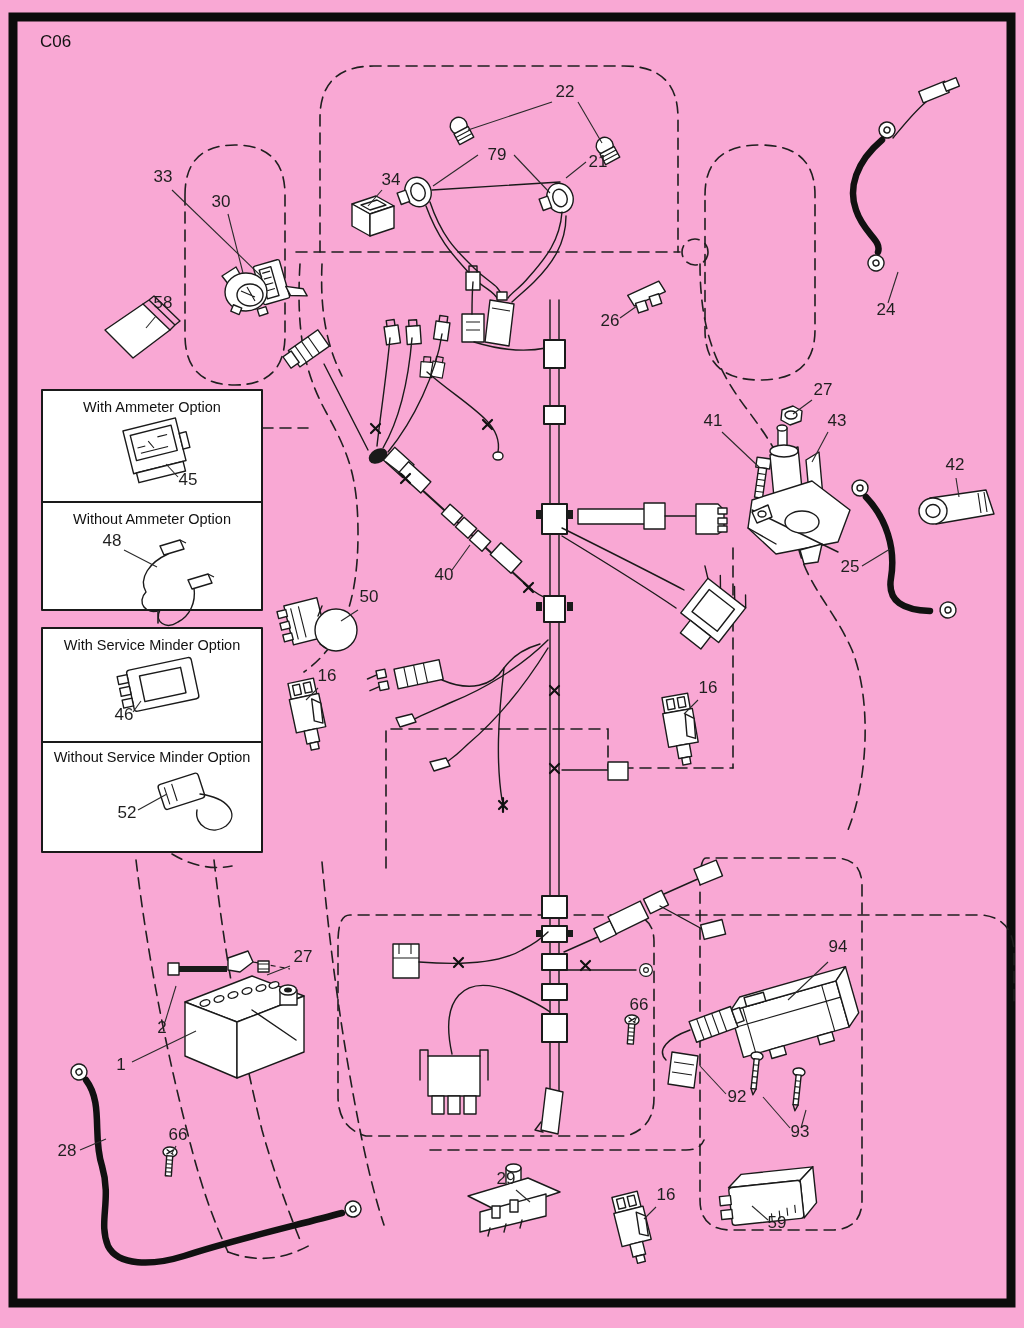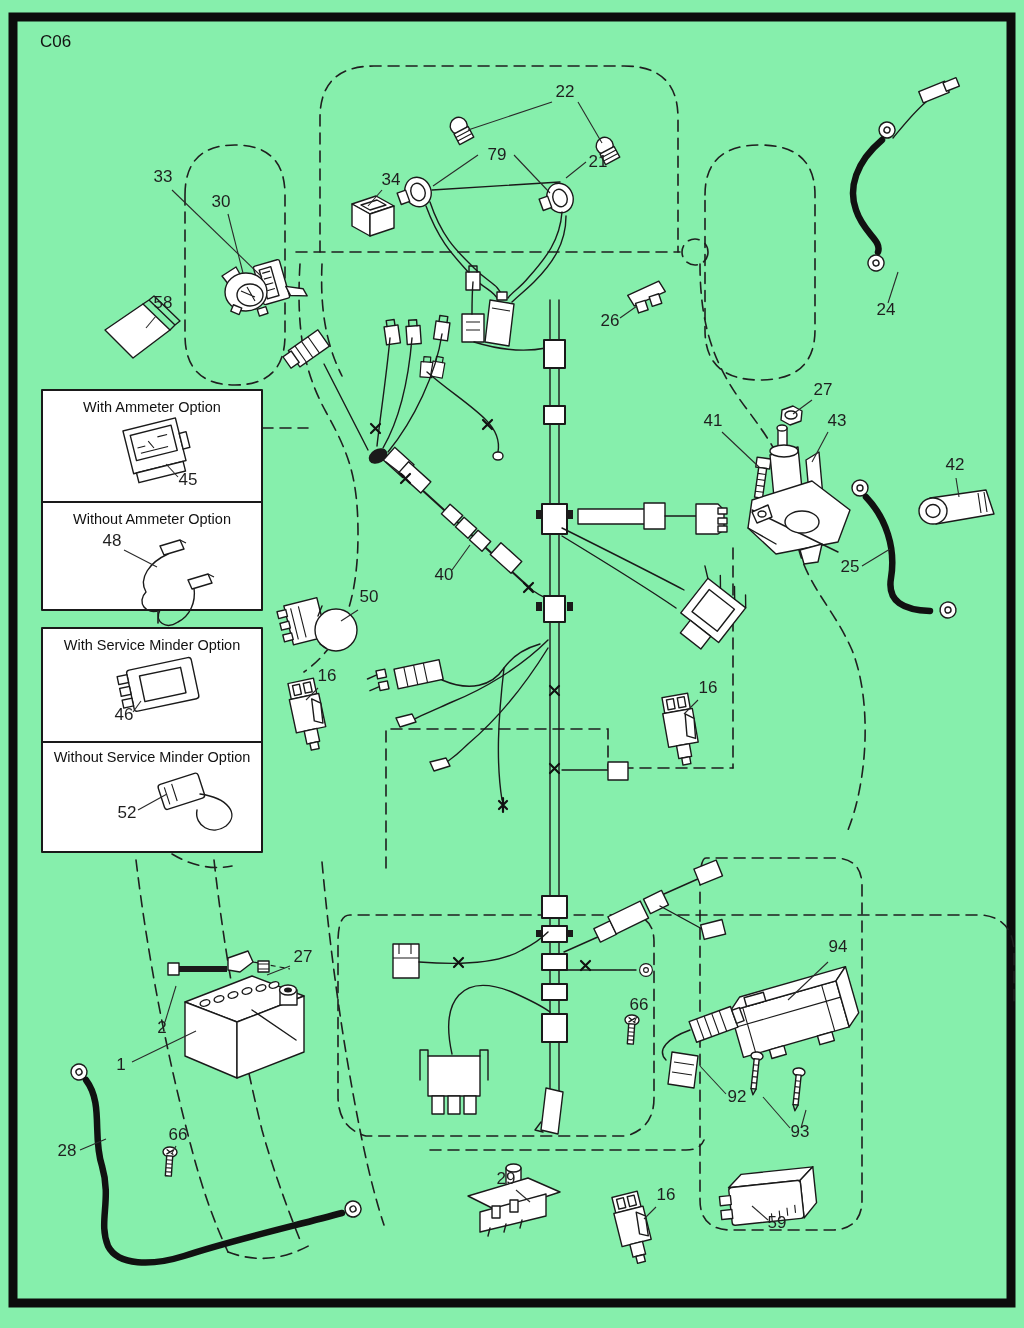--- a/index.html
+++ b/index.html
@@ -1,17 +1,17 @@
 <!DOCTYPE html>
 <html><head>
 <meta charset="utf-8">
 <style>
   html,body{margin:0;padding:0;background:#ffffff;}
   body{font-family:"Liberation Sans",sans-serif;}
-  .page{width:1024px;height:1328px;position:relative;background:#86efac;}
+  .page{width:1024px;height:1328px;position:relative;background:#f9a8d4;}
   svg{display:block;}
   .ln{fill:none;stroke:#1a1a1a;stroke-width:1.4;stroke-linecap:round;stroke-linejoin:round;}
   .ln2{fill:none;stroke:#1a1a1a;stroke-width:2;stroke-linecap:round;}
   .dash{fill:none;stroke:#1f1f1f;stroke-width:1.6;stroke-dasharray:11 7;stroke-linecap:round;}
   .thick{fill:none;stroke:#111;stroke-width:6.5;stroke-linecap:round;stroke-linejoin:round;}
   .thin{fill:none;stroke:#1a1a1a;stroke-width:1.1;}
   .fillw{fill:#ffffff;stroke:#1a1a1a;stroke-width:1.4;stroke-linejoin:round;}
   .fillw2{fill:#ffffff;stroke:#1a1a1a;stroke-width:2;stroke-linejoin:round;}
   .fillb{fill:#1a1a1a;stroke:none;}
   .leader{stroke:#2a2a2a;stroke-width:1.1;fill:none;}

